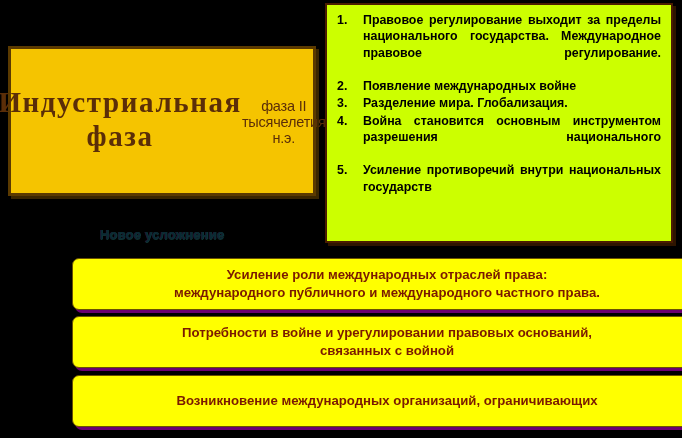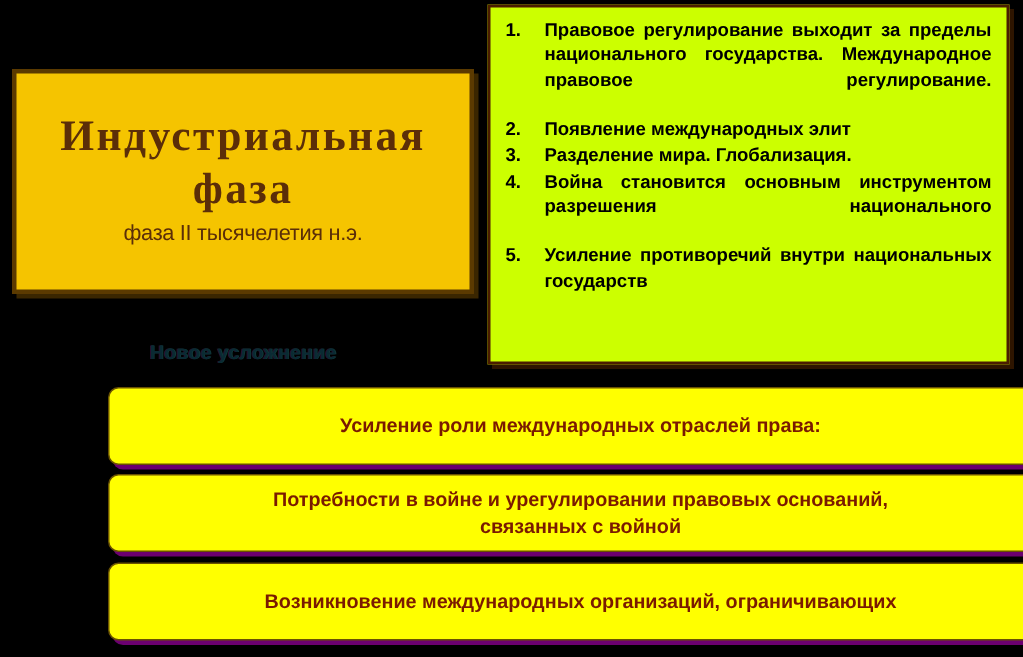--- a/index.html
+++ b/index.html
@@ -23,21 +23,21 @@
   #title-box {
     position: absolute;
     left: 8px;
     top: 46px;
     width: 308px;
     height: 150px;
     background: #F5C400;
     border: 3px solid #5B3A00;
     box-shadow: 3px 3px 0 #3a2600;
     display: flex;
-    flex-direction: column;
+    flex-direction: row;
     align-items: center;
     justify-content: center;
     padding: 4px 6px 8px;
   }
 
   #title-main {
     font-family: "Liberation Serif", "DejaVu Serif", serif;
     font-weight: bold;
     font-size: 29px;
     line-height: 1.18;
@@ -168,37 +168,38 @@
   <div id="dark-caption">
     <span>Новое усложнение</span>
   </div>
 
   <div id="green-panel">
     <ul id="green-list">
       <li class="justify-all">
         <span class="num">1.</span><span>Правовое регулирование выходит за пределы национального государства. Международное правовое регулирование.</span>
       </li>
       <li>
-        <span class="num">2.</span><span>Появление международных элит</span>
+        <span class="num">2.</span><span>Появление международных войне</span>
       </li>
       <li>
         <span class="num">3.</span><span>Разделение мира. Глобализация.</span>
       </li>
       <li class="justify-all">
         <span class="num">4.</span><span>Война становится основным инструментом разрешения национального</span>
       </li>
       <li class="justify-all">
         <span class="num">5.</span><span>Усиление противоречий внутри национальных государств</span>
       </li>
     </ul>
   </div>
 
   <div class="banner" id="banner-1">
     <div class="banner-text">
       <span>Усиление  роли международных отраслей права:</span>
+      <span>международного публичного и международного частного права.</span>
     </div>
   </div>
 
   <div class="banner" id="banner-2">
     <div class="banner-text">
       <span>Потребности в войне и урегулировании  правовых оснований,</span>
       <span>связанных с войной</span>
     </div>
   </div>
 

